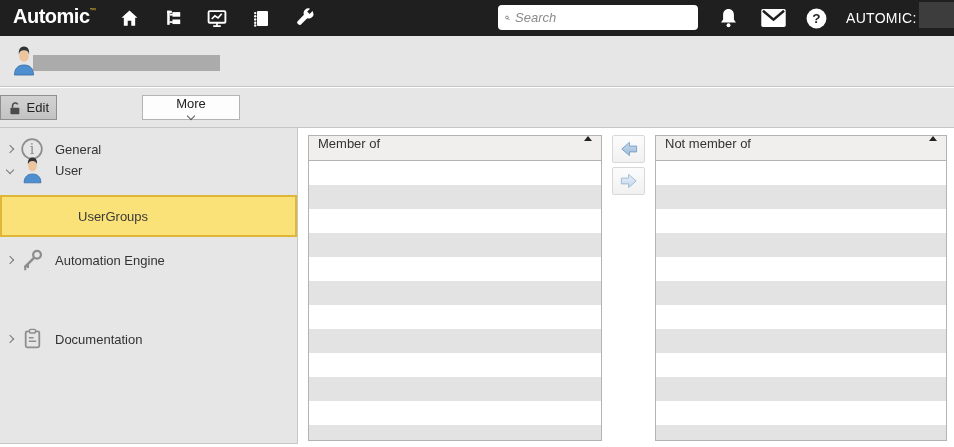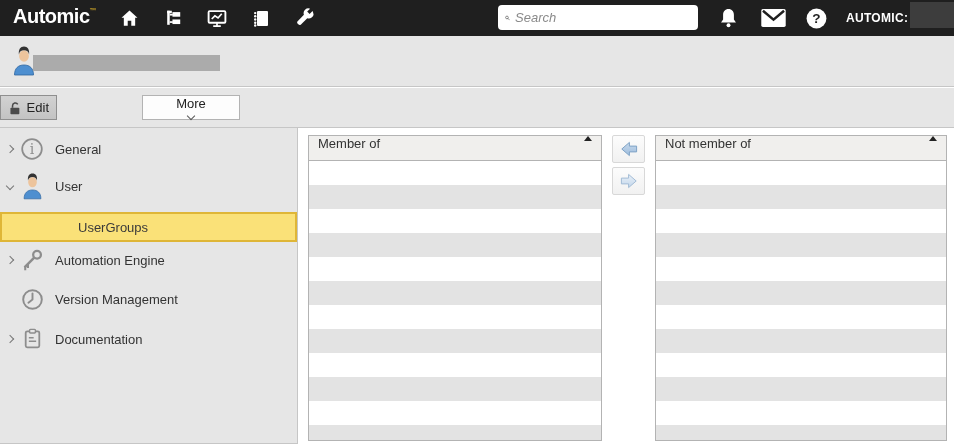--- a/index.html
+++ b/index.html
@@ -19,21 +19,21 @@
   .topnav{left:118px;top:0;height:36px;display:flex;align-items:center;gap:22px;}
   .topnav .navbtn{width:22px;height:22px;display:flex;align-items:center;justify-content:center;cursor:pointer;}
   .searchbox{left:498px;top:5px;width:200px;height:25px;background:#fff;border-radius:4px;display:flex;align-items:center;padding:0 7px;gap:5px;}
   .searchbox input{border:none;outline:none;flex:1;font-size:13px;font-family:"Liberation Sans",sans-serif;color:#a16207;background:transparent;}
   .searchbox input::placeholder{font-style:italic;color:#8a8a8a;}
   .tb-icon{display:flex;align-items:center;justify-content:center;cursor:pointer;}
   .bell{left:715px;top:6px;width:26px;height:24px;}
   .mail{left:759px;top:7px;width:28px;height:22px;}
   .help{left:804px;top:6px;width:24px;height:24px;}
   .account{left:846px;top:0;height:36px;display:flex;align-items:center;cursor:pointer;}
-  .account-label{color:#fff;font-size:12px;font-weight:bold;letter-spacing:.3px;}
+  .account-label{color:#fff;font-size:14px;font-weight:normal;letter-spacing:.3px;}
   .account-redacted{width:47px;height:26px;background:#3d3d3d;margin-left:2px;position:relative;top:-3px;}
   .chev{display:inline-block;width:6px;height:6px;border-right:1.5px solid #777;border-bottom:1.5px solid #777;transform:rotate(-45deg);}
   .chev.down{transform:rotate(45deg);}
 
   
   .userrow{left:0;top:36px;width:954px;height:51px;background:var(--chrome-bg);border-bottom:1px solid var(--chrome-border);}
   .userrow .avatar{left:11px;top:9px;}
   .userrow .redacted{left:33px;top:19px;width:187px;height:16px;background:#ababab;}
 
   
@@ -44,22 +44,22 @@
   .btn-more{left:142px;width:98px;background:#fdfdfd;border:1px solid #b3b3b3;justify-content:space-between;padding:0 14px;flex-direction:column;}
   .btn-more .chev{border-color:#555;}
 
   
   .sidebar{left:0;top:128px;width:298px;height:316px;background:var(--chrome-bg);border-right:1px solid var(--chrome-border);border-bottom:1px solid var(--chrome-border);}
   .tree-item{position:absolute;left:0;width:100%;display:flex;align-items:center;cursor:pointer;font-size:13px;color:#333;}
   .tree-item .expander{position:absolute;left:7px;}
   .tree-item .ticon{position:absolute;left:19px;display:flex;align-items:center;justify-content:center;width:26px;height:30px;}
   .tree-item .tlabel{position:absolute;left:55px;white-space:nowrap;}
   .ti-general{top:8px;height:26px;}
-  .ti-user{top:42px;height:32px;}
-  .ti-usergroups{top:84px;height:30px;background:var(--selection-fill);border:2px solid var(--selection-border);}
+  .ti-user{top:26px;height:32px;}
+  .ti-usergroups{top:67px;height:42px;background:var(--selection-fill);border:2px solid var(--selection-border);}
   .ti-usergroups .tlabel{left:76px;color:#3a3a3a;}
   .ti-automation{top:118px;height:28px;}
   .ti-version{top:157px;height:28px;}
   .ti-documentation{top:197px;height:28px;}
 
   .main{left:298px;top:128px;width:656px;height:319px;background:#fff;}
   .panel{position:absolute;top:7px;height:306px;border:1px solid var(--panel-border);background:#fff;}
   .panel-left{left:10px;width:294px;}
   .panel-right{left:357px;width:292px;}
   .panel-header{height:25px;background:var(--header-bg);border-bottom:1px solid var(--panel-border);display:flex;justify-content:space-between;padding:0 9px;font-size:13px;color:#333;cursor:pointer;}
@@ -230,29 +230,20 @@
       <svg width="25" height="25" viewBox="0 0 22 22">
         <circle cx="15" cy="6" r="3.4" fill="none" stroke="#8d8d8d" stroke-width="2"></circle>
         <line x1="12.5" y1="8.5" x2="4" y2="17" stroke="#8d8d8d" stroke-width="2.2"></line>
         <line x1="7" y1="14" x2="7" y2="17.6" stroke="#8d8d8d" stroke-width="1.8"></line>
         <line x1="4.6" y1="16.4" x2="4.6" y2="19.6" stroke="#8d8d8d" stroke-width="1.8"></line>
       </svg>
     </span>
     <span class="tlabel">Automation Engine</span>
   </div>
 
-  <div class="tree-item ti-version">
-    <span class="ticon">
-      <svg width="25" height="25" viewBox="0 0 22 22">
-        <circle cx="11" cy="11" r="8.2" fill="none" stroke="#8d8d8d" stroke-width="1.7"></circle>
-        <path d="M11 11V5.6M11 11l-3.6 2.8" fill="none" stroke="#8d8d8d" stroke-width="1.7" stroke-linecap="round"></path>
-      </svg>
-    </span>
-    <span class="tlabel">Version Management</span>
-  </div>
 
   <div class="tree-item ti-documentation">
     <span class="chev expander"></span>
     <span class="ticon">
       <svg width="23" height="24" viewBox="0 0 22 22">
         <rect x="4.5" y="3.6" width="13" height="15.4" rx="1.5" fill="none" stroke="#8d8d8d" stroke-width="1.7"></rect>
         <rect x="8.2" y="1.8" width="5.6" height="3.4" rx="0.8" fill="#e6e6e6" stroke="#8d8d8d" stroke-width="1.4"></rect>
         <path d="M7.5 9.8h4.6M7.5 13.2h7" stroke="#8d8d8d" stroke-width="1.5"></path>
       </svg>
     </span>

